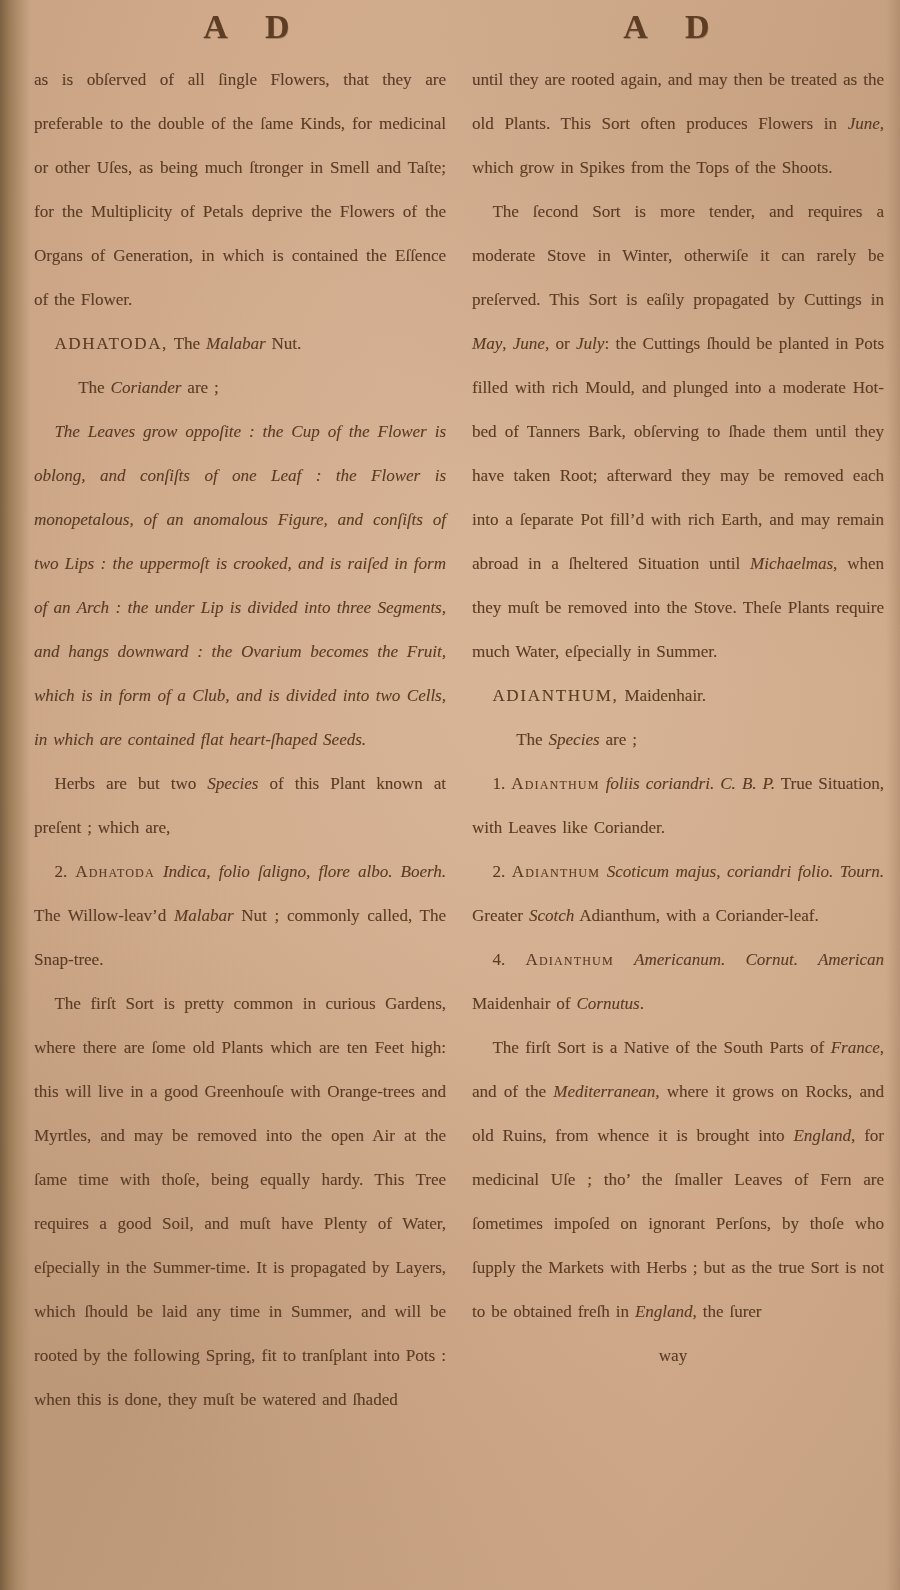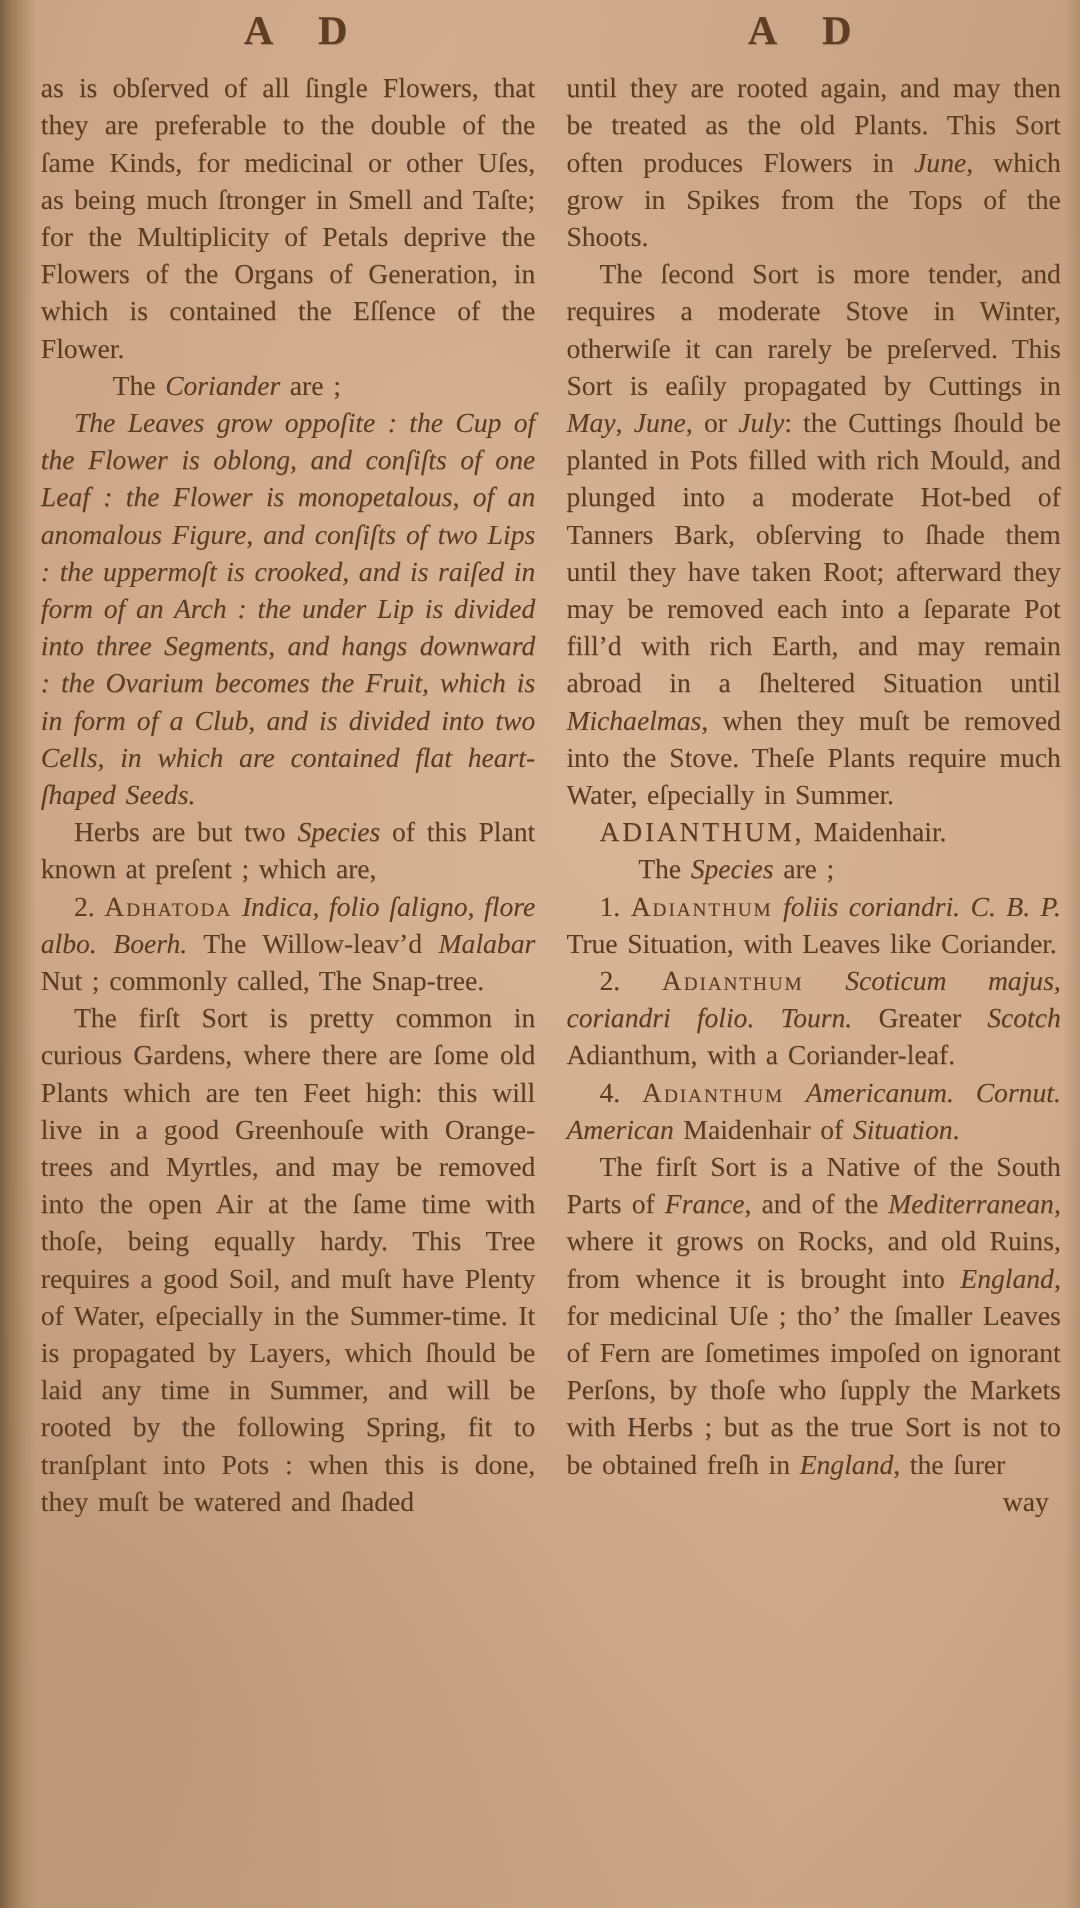--- a/index.html
+++ b/index.html
@@ -35,60 +35,61 @@
     color:#5d3e24;
     text-shadow:.5px .5px 0 rgba(90,60,35,.35);
   }
   .columns{
     position:absolute;top:58px;left:34px;right:16px;bottom:6px;
     display:flex;gap:26px;
   }
   .col{
     width:50%;
     text-align:justify;
-    font-size:23px;
-    line-height:31px;
+    font-size:17px;
+    line-height:44px;
     word-spacing:.1em;
     text-shadow:.4px .4px 0 rgba(95,64,38,.28);
   }
   .col p{margin:0;}
   .indent-none{text-indent:0;}
   .indent-normal{text-indent:1.2em;}
   .indent-deep{text-indent:2.6em;}
   .run-i{font-style:italic;}
   .run-sc{font-variant:small-caps;letter-spacing:.07em;}
   .run-caps{letter-spacing:.1em;}
-  .catchword{text-align:right;padding-right:10px;text-indent:0;}
+  .catchword{text-align:center;padding-right:10px;text-indent:0;}
 </style>
 </head>
 <body>
 
 <div class="page">
   <div class="gutter-shadow"></div>
   <div class="right-edge-shade"></div>
 
   <div class="header-row">
     <div class="header-cell">A D</div>
     <div class="header-cell">A D</div>
   </div>
 
   <div class="columns">
     <div class="col">
         <p class="indent-none"><span>as is obſerved of all ſingle Flowers, that they are preferable to the double of the ſame Kinds, for medicinal or other Uſes, as being much ſtronger in Smell and Taſte; for the Multiplicity of Petals deprive the Flowers of the Organs of Generation, in which is contained the Eſſence of the Flower.</span></p>
+        <p class="indent-normal"><span class="run-caps">ADHATODA,</span><span> The </span><span class="run-i">Malabar</span><span> Nut.</span></p>
         <p class="indent-deep"><span>The </span><span class="run-i">Coriander</span><span> are ;</span></p>
         <p class="indent-normal"><span class="run-i">The Leaves grow oppoſite : the Cup of the Flower is oblong, and conſiſts of one Leaf : the Flower is monopetalous, of an anomalous Figure, and conſiſts of two Lips : the uppermoſt is crooked, and is raiſed in form of an Arch : the under Lip is divided into three Segments, and hangs downward : the Ovarium becomes the Fruit, which is in form of a Club, and is divided into two Cells, in which are contained flat heart-ſhaped Seeds.</span></p>
         <p class="indent-normal"><span>Herbs are but two </span><span class="run-i">Species</span><span> of this Plant known at preſent ; which are,</span></p>
         <p class="indent-normal"><span>2. </span><span class="run-sc">Adhatoda</span><span> </span><span class="run-i">Indica, folio ſaligno, flore albo. Boerh.</span><span> The Willow-leav’d </span><span class="run-i">Malabar</span><span> Nut ; commonly called, The Snap-tree.</span></p>
         <p class="indent-normal"><span>The firſt Sort is pretty common in curious Gardens, where there are ſome old Plants which are ten Feet high: this will live in a good Greenhouſe with Orange-trees and Myrtles, and may be removed into the open Air at the ſame time with thoſe, being equally hardy. This Tree requires a good Soil, and muſt have Plenty of Water, eſpecially in the Summer-time. It is propagated by Layers, which ſhould be laid any time in Summer, and will be rooted by the following Spring, fit to tranſplant into Pots : when this is done, they muſt be watered and ſhaded</span></p>
       </div>
     <div class="col">
     <p class="indent-none"><span>until they are rooted again, and may then be treated as the old Plants. This Sort often produces Flowers in </span><span class="run-i">June</span><span>, which grow in Spikes from the Tops of the Shoots.</span></p>
         <p class="indent-normal"><span>The ſecond Sort is more tender, and requires a moderate Stove in Winter, otherwiſe it can rarely be preſerved. This Sort is eaſily propagated by Cuttings in </span><span class="run-i">May</span><span>, </span><span class="run-i">June</span><span>, or </span><span class="run-i">July</span><span>: the Cuttings ſhould be planted in Pots filled with rich Mould, and plunged into a moderate Hot-bed of Tanners Bark, obſerving to ſhade them until they have taken Root; afterward they may be removed each into a ſeparate Pot fill’d with rich Earth, and may remain abroad in a ſheltered Situation until </span><span class="run-i">Michaelmas</span><span>, when they muſt be removed into the Stove. Theſe Plants require much Water, eſpecially in Summer.</span></p>
         <p class="indent-normal"><span class="run-caps">ADIANTHUM,</span><span> Maidenhair.</span></p>
         <p class="indent-deep"><span>The </span><span class="run-i">Species</span><span> are ;</span></p>
         <p class="indent-normal"><span>1. </span><span class="run-sc">Adianthum</span><span> </span><span class="run-i">foliis coriandri. C. B. P.</span><span> True Situation, with Leaves like Coriander.</span></p>
         <p class="indent-normal"><span>2. </span><span class="run-sc">Adianthum</span><span> </span><span class="run-i">Scoticum majus, coriandri folio. Tourn.</span><span> Greater </span><span class="run-i">Scotch</span><span> Adianthum, with a Coriander-leaf.</span></p>
-        <p class="indent-normal"><span>4. </span><span class="run-sc">Adianthum</span><span> </span><span class="run-i">Americanum. Cornut. American</span><span> Maidenhair of </span><span class="run-i">Situation</span><span>.</span></p>
+        <p class="indent-normal"><span>4. </span><span class="run-sc">Adianthum</span><span> </span><span class="run-i">Americanum. Cornut. American</span><span> Maidenhair of </span><span class="run-i">Cornutus</span><span>.</span></p>
         <p class="indent-normal"><span>The firſt Sort is a Native of the South Parts of </span><span class="run-i">France</span><span>, and of the </span><span class="run-i">Mediterranean</span><span>, where it grows on Rocks, and old Ruins, from whence it is brought into </span><span class="run-i">England</span><span>, for medicinal Uſe ; tho’ the ſmaller Leaves of Fern are ſometimes impoſed on ignorant Perſons, by thoſe who ſupply the Markets with Herbs ; but as the true Sort is not to be obtained freſh in </span><span class="run-i">England</span><span>, the ſurer</span></p>
         <p class="catchword">way</p>
       </div>
   </div>
 </div>
 
 </body></html>

